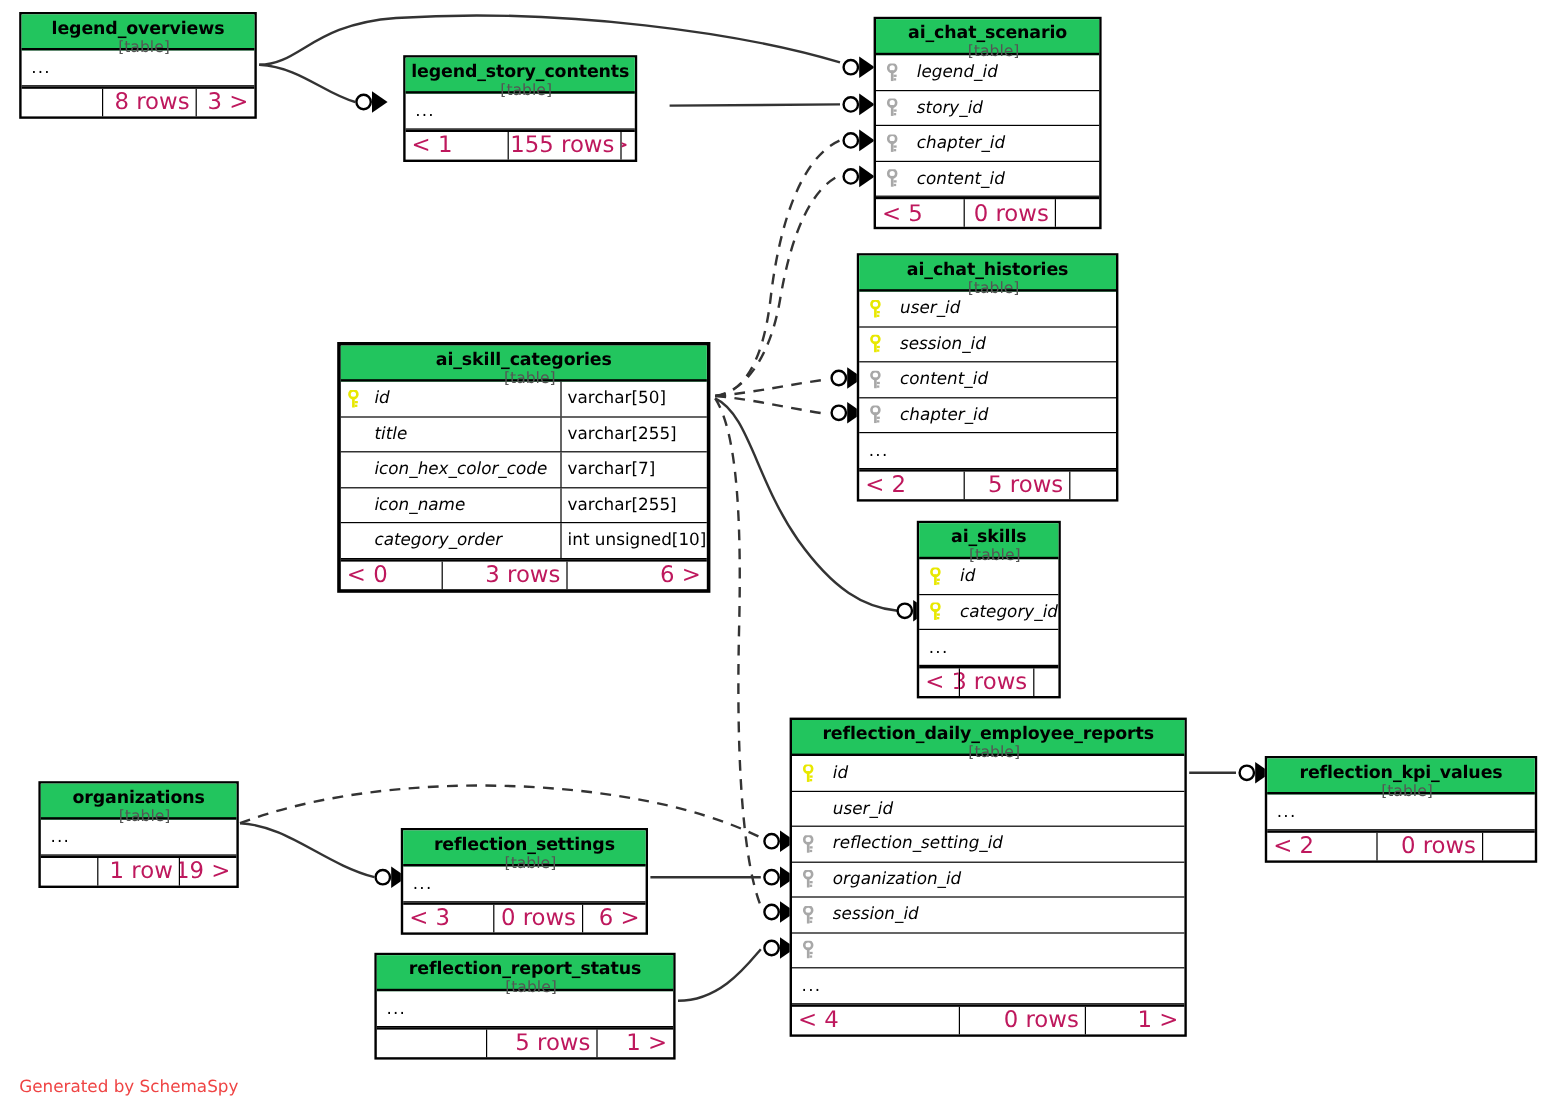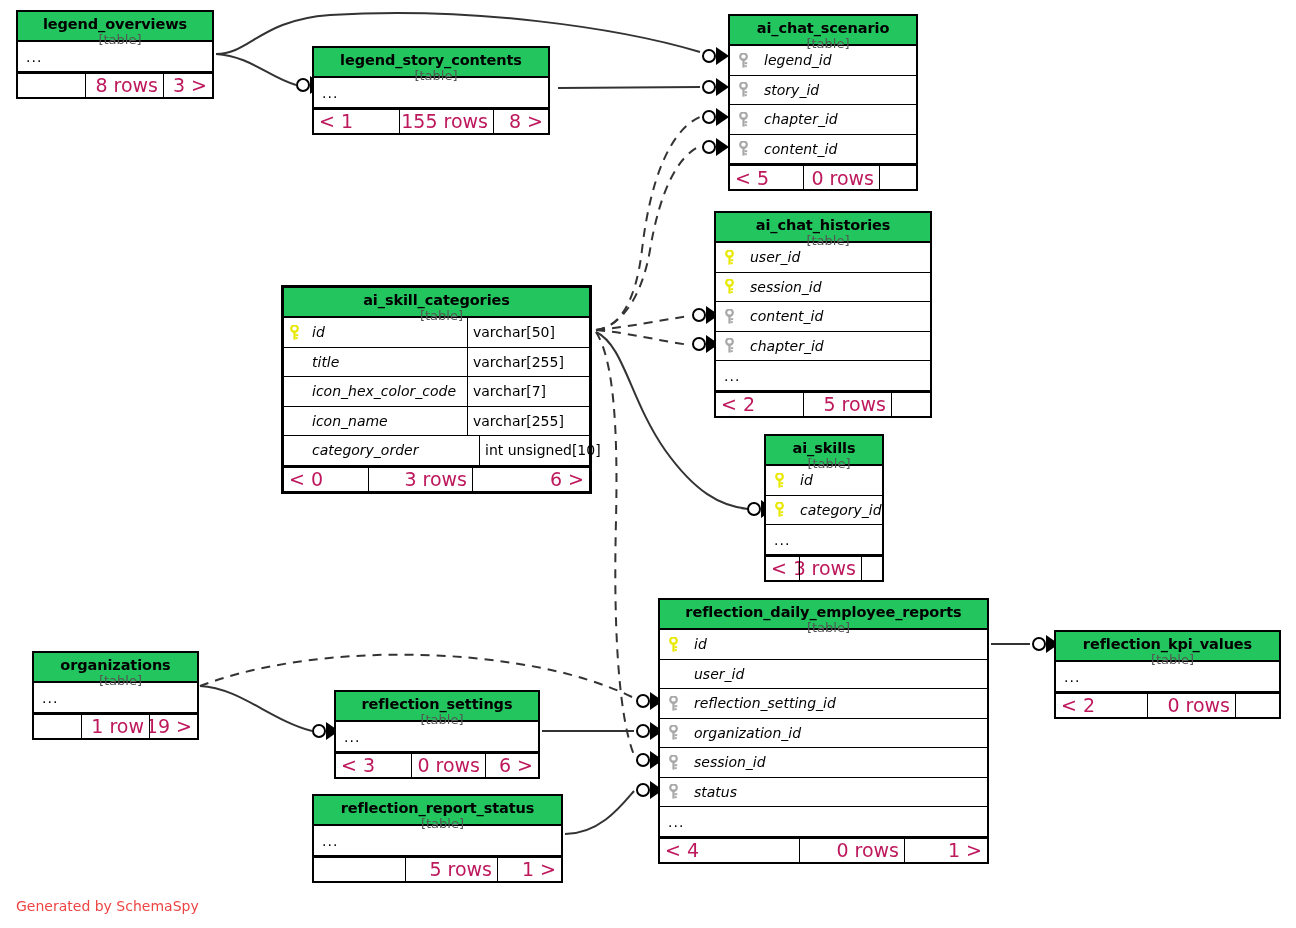--- a/index.html
+++ b/index.html
@@ -224,21 +224,21 @@
         </div>
         <div class="row">
           <div class="ellipsis">...</div>
         </div>
         <div class="foot">
           <div class="fcell l" style="width: 68px; flex: 0 0 auto;"></div>
           <div class="fcell r" style="width: 78px; flex: 0 0 auto;">8 rows</div>
           <div class="fcell r" style="flex: 1 1 auto;">3 &gt;</div>
         </div>
       </div>
-      <div class="tbl" style="left: 312px; top: 46px; width: 238px; text-align: center;">
+      <div class="tbl" style="left: 336px; top: 46px; width: 195px; text-align: center;">
         <div class="hdr">
           <span class="tname">legend_story_contents</span>
           <span class="tkind">[table]</span>
         </div>
         <div class="row">
           <div class="ellipsis">...</div>
         </div>
         <div class="foot">
           <div class="fcell l" style="width: 86px; flex: 0 0 auto;">&lt; 1</div>
           <div class="fcell r" style="width: 94px; flex: 0 0 auto;">155 rows</div>
@@ -386,21 +386,21 @@
           <div class="ctype" style="width: 122px;">varchar[7]</div>
         </div>
         <div class="row">
           <div class="keyslot"></div>
           <div class="cname">icon_name</div>
           <div class="ctype" style="width: 122px;">varchar[255]</div>
         </div>
         <div class="row">
           <div class="keyslot"></div>
           <div class="cname">category_order</div>
-          <div class="ctype" style="width: 110px;">int unsigned[10]</div>
+          <div class="ctype" style="width: 122px;">int unsigned[10]</div>
         </div>
         <div class="foot">
           <div class="fcell l" style="width: 85px; flex: 0 0 auto;">&lt; 0</div>
           <div class="fcell r" style="width: 104px; flex: 0 0 auto;">3 rows</div>
           <div class="fcell r" style="flex: 1 1 auto;">6 &gt;</div>
         </div>
       </div>
       <div class="tbl" style="left: 764px; top: 434px; width: 120px;">
         <div class="hdr">
           <span class="tname">ai_skills</span>
@@ -492,21 +492,20 @@
         </div>
         <div class="row">
           <div class="keyslot indent">
             <svg class="keyicon" width="11" height="15" viewBox="0 0 11 15" xmlns="http://www.w3.org/2000/svg">
               <circle cx="5.5" cy="3.6" r="3.3" fill="none" stroke="#a8a8a8" stroke-width="2.2"></circle>
               <rect x="4.4" y="5.6" width="2.2" height="9" fill="#a8a8a8"></rect>
               <rect x="6.6" y="9.2" width="2.6" height="1.9" fill="#a8a8a8"></rect>
               <rect x="6.6" y="12.2" width="2.2" height="1.9" fill="#a8a8a8"></rect>
             </svg>
           </div>
-          <div class="cname">status</div>
         </div>
         <div class="row">
           <div class="ellipsis">...</div>
         </div>
         <div class="foot">
           <div class="fcell l" style="width: 140px; flex: 0 0 auto;">&lt; 4</div>
           <div class="fcell r" style="width: 105px; flex: 0 0 auto;">0 rows</div>
           <div class="fcell r" style="flex: 1 1 auto;">1 &gt;</div>
         </div>
       </div>

